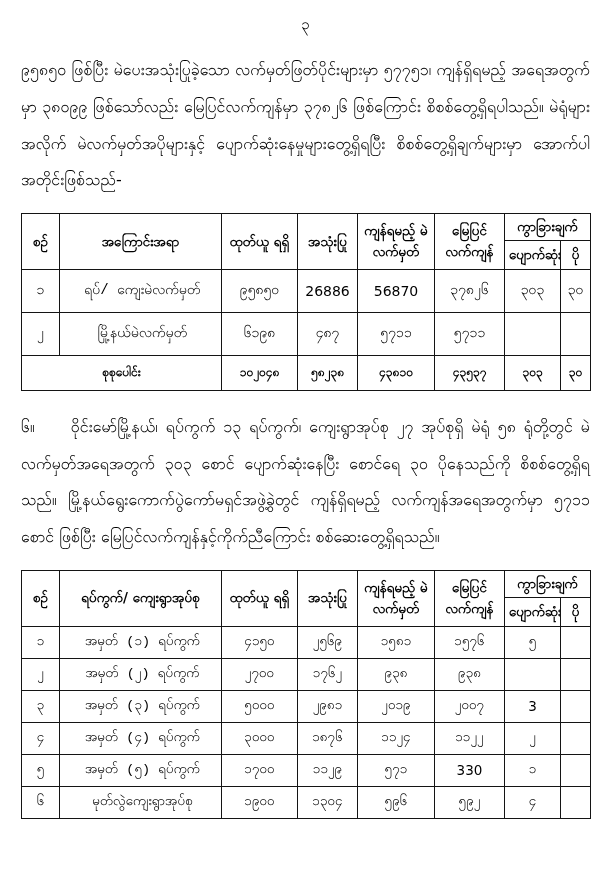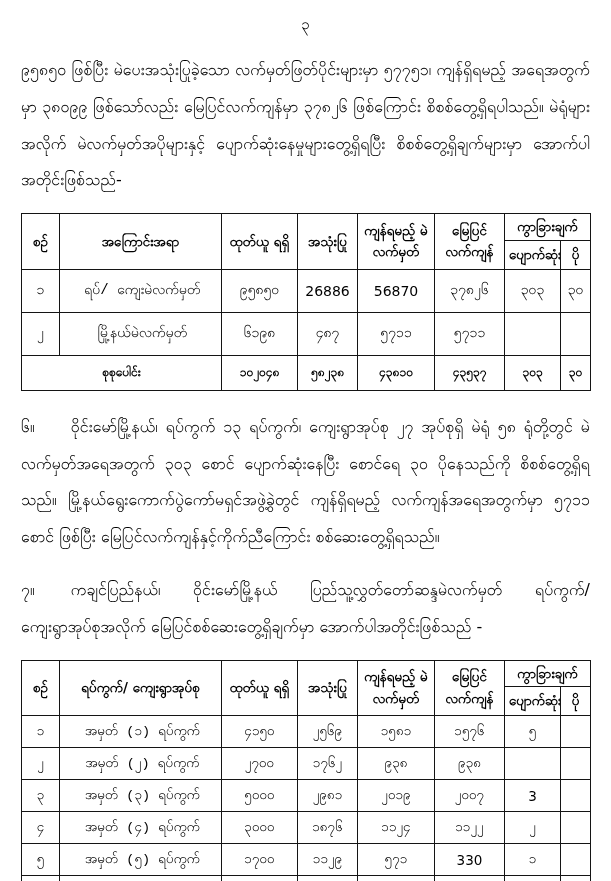--- a/index.html
+++ b/index.html
@@ -116,23 +116,20 @@
         <td>၃၀၃</td>
         <td>၃၀</td>
       </tr>
     </tbody>
   </table>
 
   <p class="para mt-sec">
     <span class="para-num">၆။</span><span class="num-gap"></span><span>ဝိုင်းမော်မြို့နယ်၊ ရပ်ကွက် ၁၃ ရပ်ကွက်၊ ကျေးရွာအုပ်စု ၂၇ အုပ်စုရှိ မဲရုံ ၅၈ ရုံတို့တွင် မဲလက်မှတ်အရေအတွက် ၃၀၃ စောင် ပျောက်ဆုံးနေပြီး စောင်ရေ ၃၀ ပိုနေသည်ကို စိစစ်တွေ့ရှိရသည်။ မြို့နယ်ရွေးကောက်ပွဲကော်မရှင်အဖွဲ့ခွဲတွင် ကျန်ရှိရမည့် လက်ကျန်အရေအတွက်မှာ ၅၇၁၁ စောင် ဖြစ်ပြီး မြေပြင်လက်ကျန်နှင့်ကိုက်ညီကြောင်း စစ်ဆေးတွေ့ရှိရသည်။</span>
   </p>
 
-  <p class="para">
-    <span class="para-num">၇။</span><span class="num-gap"></span><span>ကချင်ပြည်နယ်၊ ဝိုင်းမော်မြို့နယ် ပြည်သူ့လွှတ်တော်ဆန္ဒမဲလက်မှတ် ရပ်ကွက်/ ကျေးရွာအုပ်စုအလိုက် မြေပြင်စစ်ဆေးတွေ့ရှိချက်မှာ အောက်ပါအတိုင်းဖြစ်သည် -</span>
-  </p>
 
   <table class="doc-table">
     <colgroup>
       <col style="width:38px">
         <col style="width:162px">
         <col style="width:76px">
         <col style="width:60px">
       <col style="width:77px">
         <col style="width:70px">
         <col style="width:56px">

